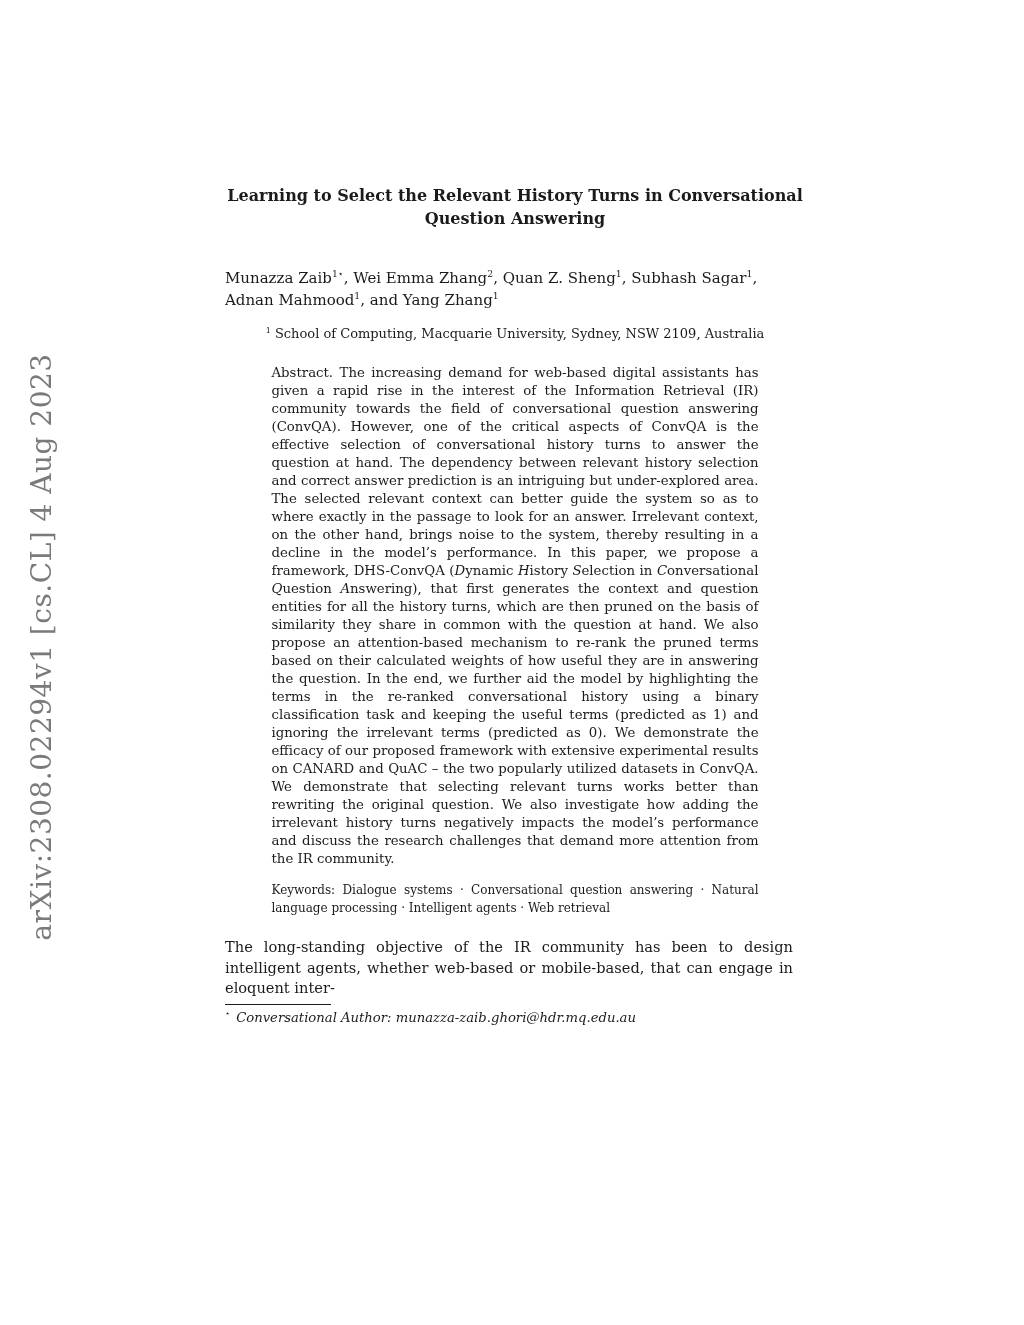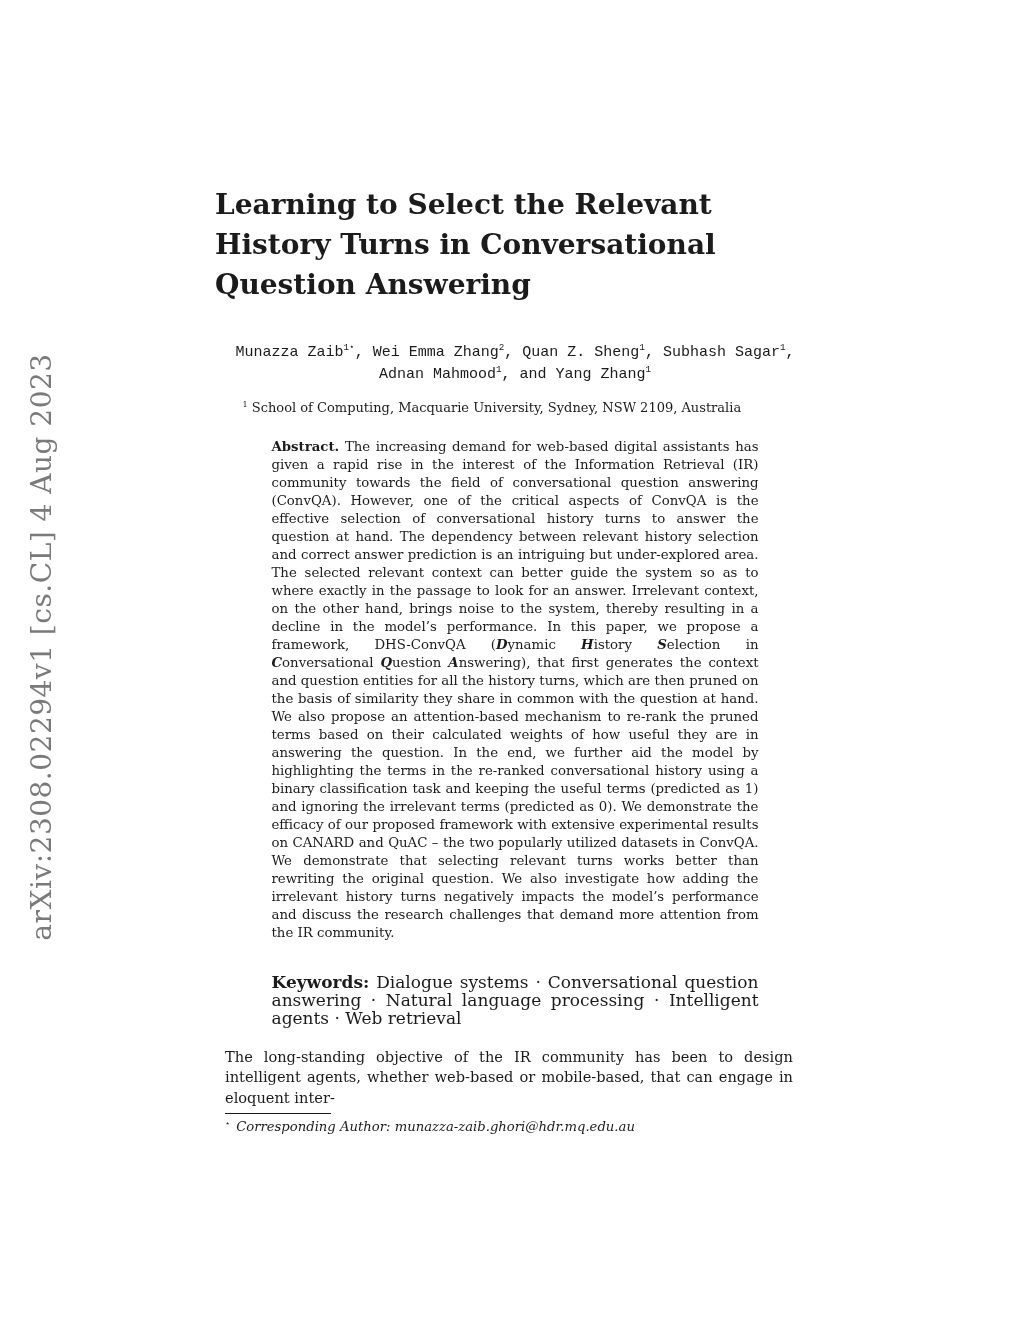--- a/index.html
+++ b/index.html
@@ -28,54 +28,53 @@
   }
   .content {
     position: absolute;
     left: 225px;
     top: 185px;
     width: 580px;
   }
   .title {
     width: 600px;
     margin: 0 0 0 -10px;
-    font-size: 28px;
+    font-size: 16px;
     font-weight: bold;
+    text-align: center;
     line-height: 1.42;
   }
   .authors {
     margin-top: 38px;
     font-size: 15px;
-    text-align: center;
     line-height: 1.45;
-    font-family: Liberation Mono, monospace;
   }
   sup { font-size: 0.62em; line-height: 0; }
   .affiliations {
     margin: 13px auto 0;
     width: 545px;
     font-size: 13px;
-    text-align: left;
+    text-align: center;
     line-height: 1.4;
   }
   .abstract {
     margin: 21px auto 0;
     width: 487px;
     font-size: 13.3px;
     line-height: 18px;
     text-align: justify;
   }
   .keywords {
-    margin: 31px auto 0;
+    margin: 13px auto 0;
     width: 487px;
-    font-size: 17px;
+    font-size: 12px;
     line-height: 18px;
     text-align: justify;
   }
-  .b { font-weight: bold; }
+  .b { font-weight: normal; }
   .i { font-style: italic; }
   .section-heading {
     margin: 52px 0 0 0;
     font-size: 19px;
     font-weight: bold;
   }
   .section-number { display: inline-block; margin-right: 24px; }
   .bodytext {
     margin: 20px 12px 0 0;
     font-size: 14.6px;
@@ -114,16 +113,16 @@
 
     <div class="abstract"><span class="b">Abstract.</span><span> The increasing demand for web-based digital assistants has given a rapid rise in the interest of the Information Retrieval (IR) community towards the field of conversational question answering (ConvQA). However, one of the critical aspects of ConvQA is the effective selection of conversational history turns to answer the question at hand. The dependency between relevant history selection and correct answer prediction is an intriguing but under-explored area. The selected relevant context can better guide the system so as to where exactly in the passage to look for an answer. Irrelevant context, on the other hand, brings noise to the system, thereby resulting in a decline in the model’s performance. In this paper, we propose a framework, DHS-ConvQA (</span><span class="b i">D</span><span>ynamic </span><span class="b i">H</span><span>istory </span><span class="b i">S</span><span>election in </span><span class="b i">C</span><span>onversational </span><span class="b i">Q</span><span>uestion </span><span class="b i">A</span><span>nswering), that first generates the context and question entities for all the history turns, which are then pruned on the basis of similarity they share in common with the question at hand. We also propose an attention-based mechanism to re-rank the pruned terms based on their calculated weights of how useful they are in answering the question. In the end, we further aid the model by highlighting the terms in the re-ranked conversational history using a binary classification task and keeping the useful terms (predicted as 1) and ignoring the irrelevant terms (predicted as 0). We demonstrate the efficacy of our proposed framework with extensive experimental results on CANARD and QuAC – the two popularly utilized datasets in ConvQA. We demonstrate that selecting relevant turns works better than rewriting the original question. We also investigate how adding the irrelevant history turns negatively impacts the model’s performance and discuss the research challenges that demand more attention from the IR community.</span></div>
 
     <div class="keywords"><span class="b">Keywords:</span><span> Dialogue systems · Conversational question answering · Natural language processing · Intelligent agents · Web retrieval</span></div>
 
 
     <p class="bodytext">The long-standing objective of the IR community has been to design intelligent agents, whether web-based or mobile-based, that can engage in eloquent inter-</p>
 
     <div class="footnote-rule"></div>
 
-    <div class="footnote"><sup>⋆</sup><span class="i">Corresponding Author: munazza-zaib.ghori@hdr.mq.edu.au</span></div>
+    <div class="footnote"><sup>⋆</sup><span class="i">Conversational Author: munazza-zaib.ghori@hdr.mq.edu.au</span></div>
 
   </div>
 </div>
 
 </body></html>

